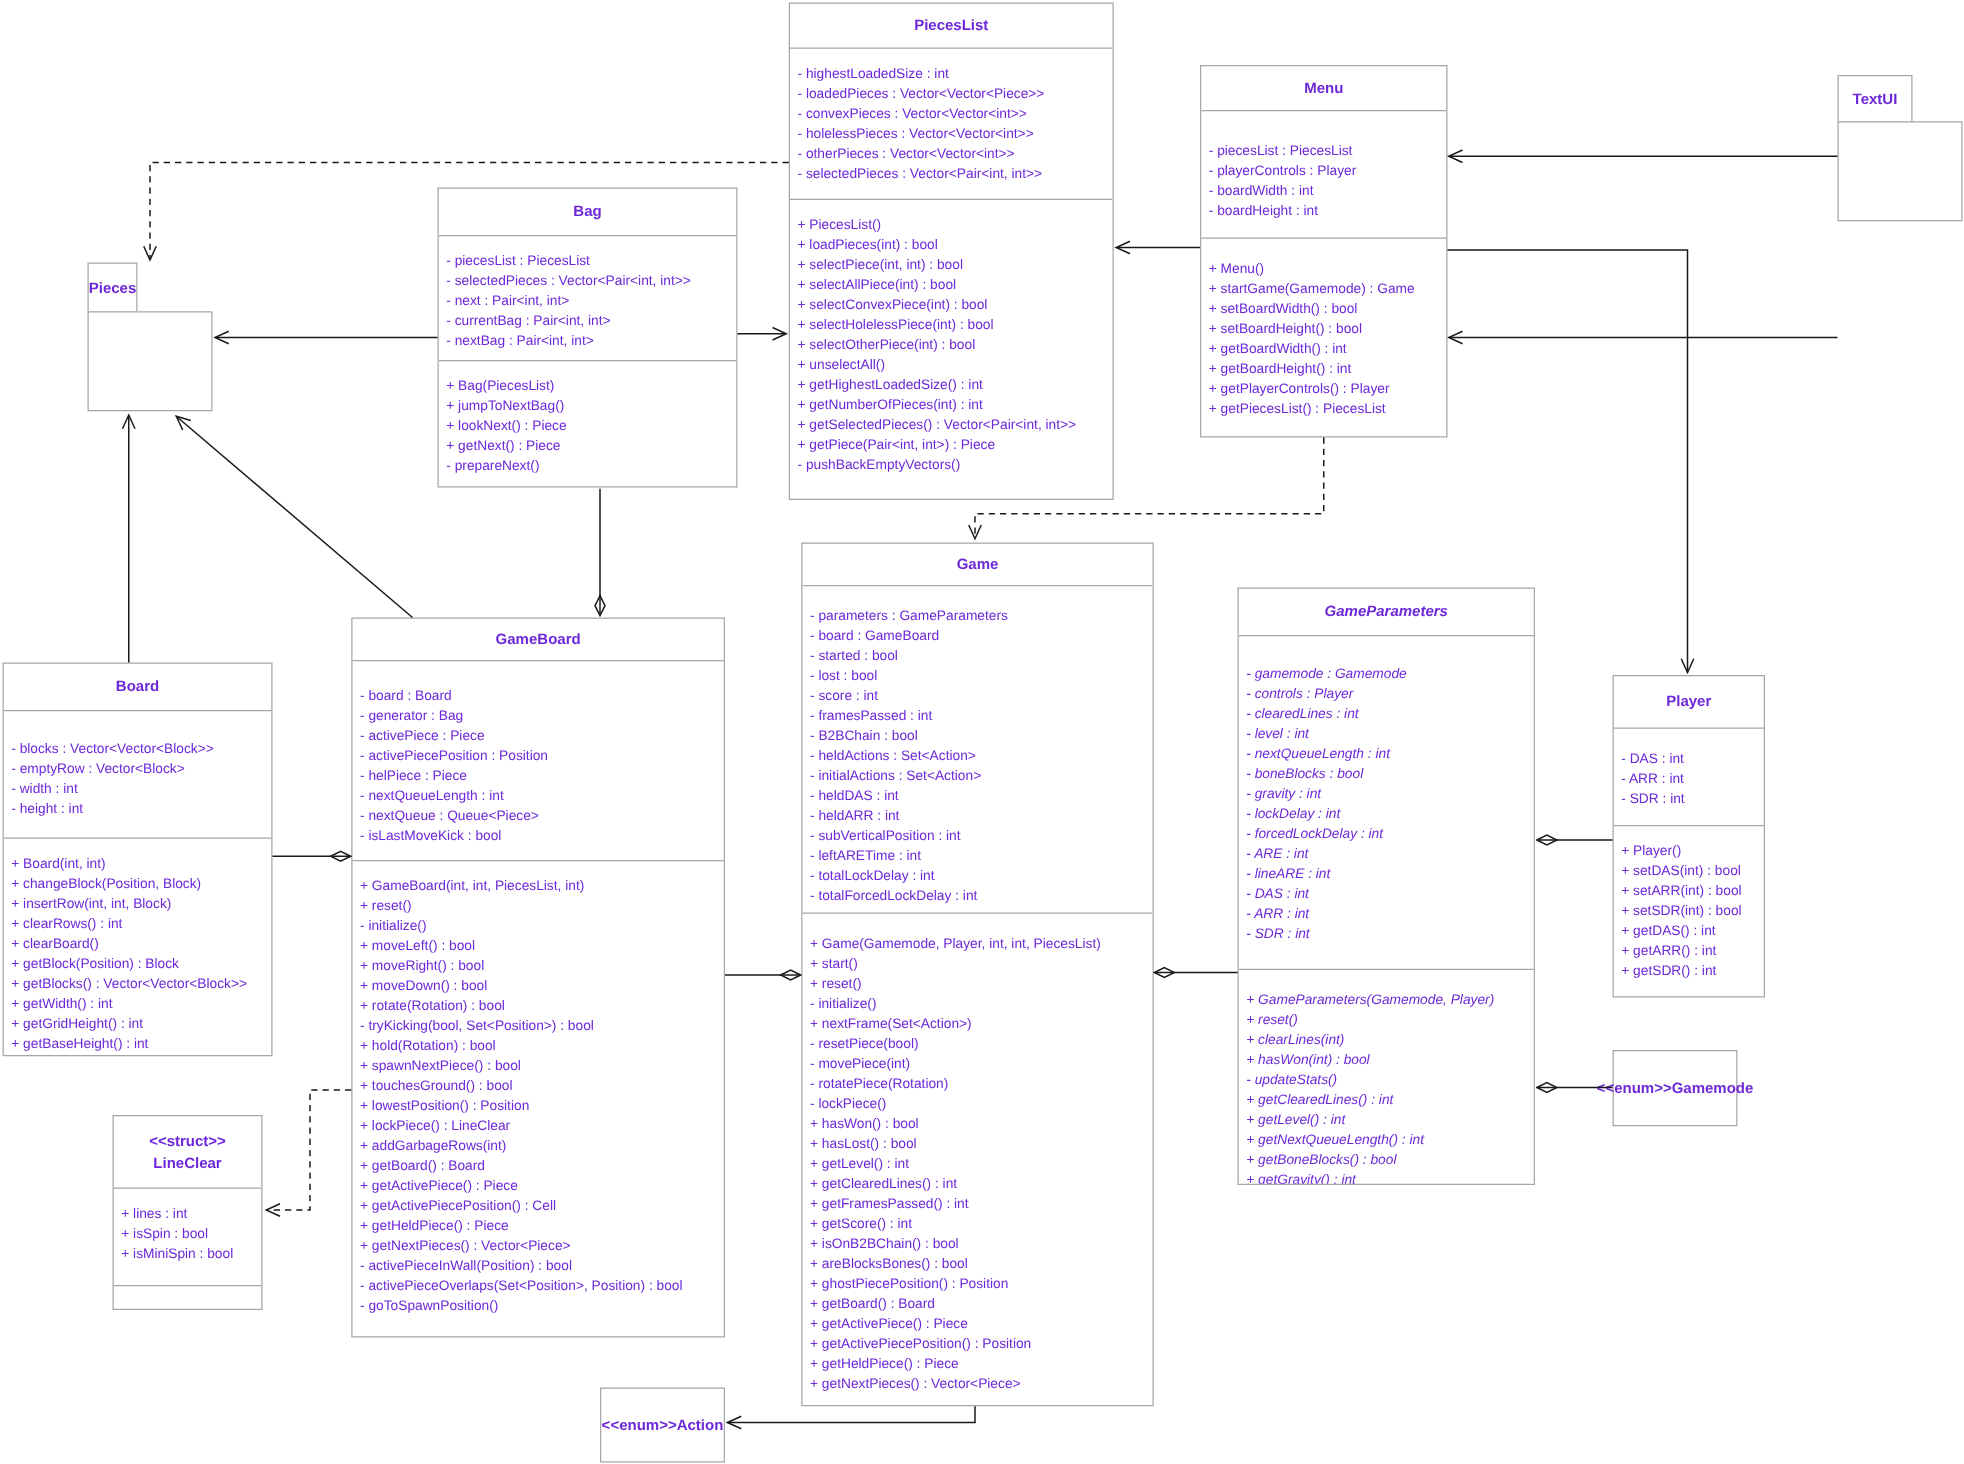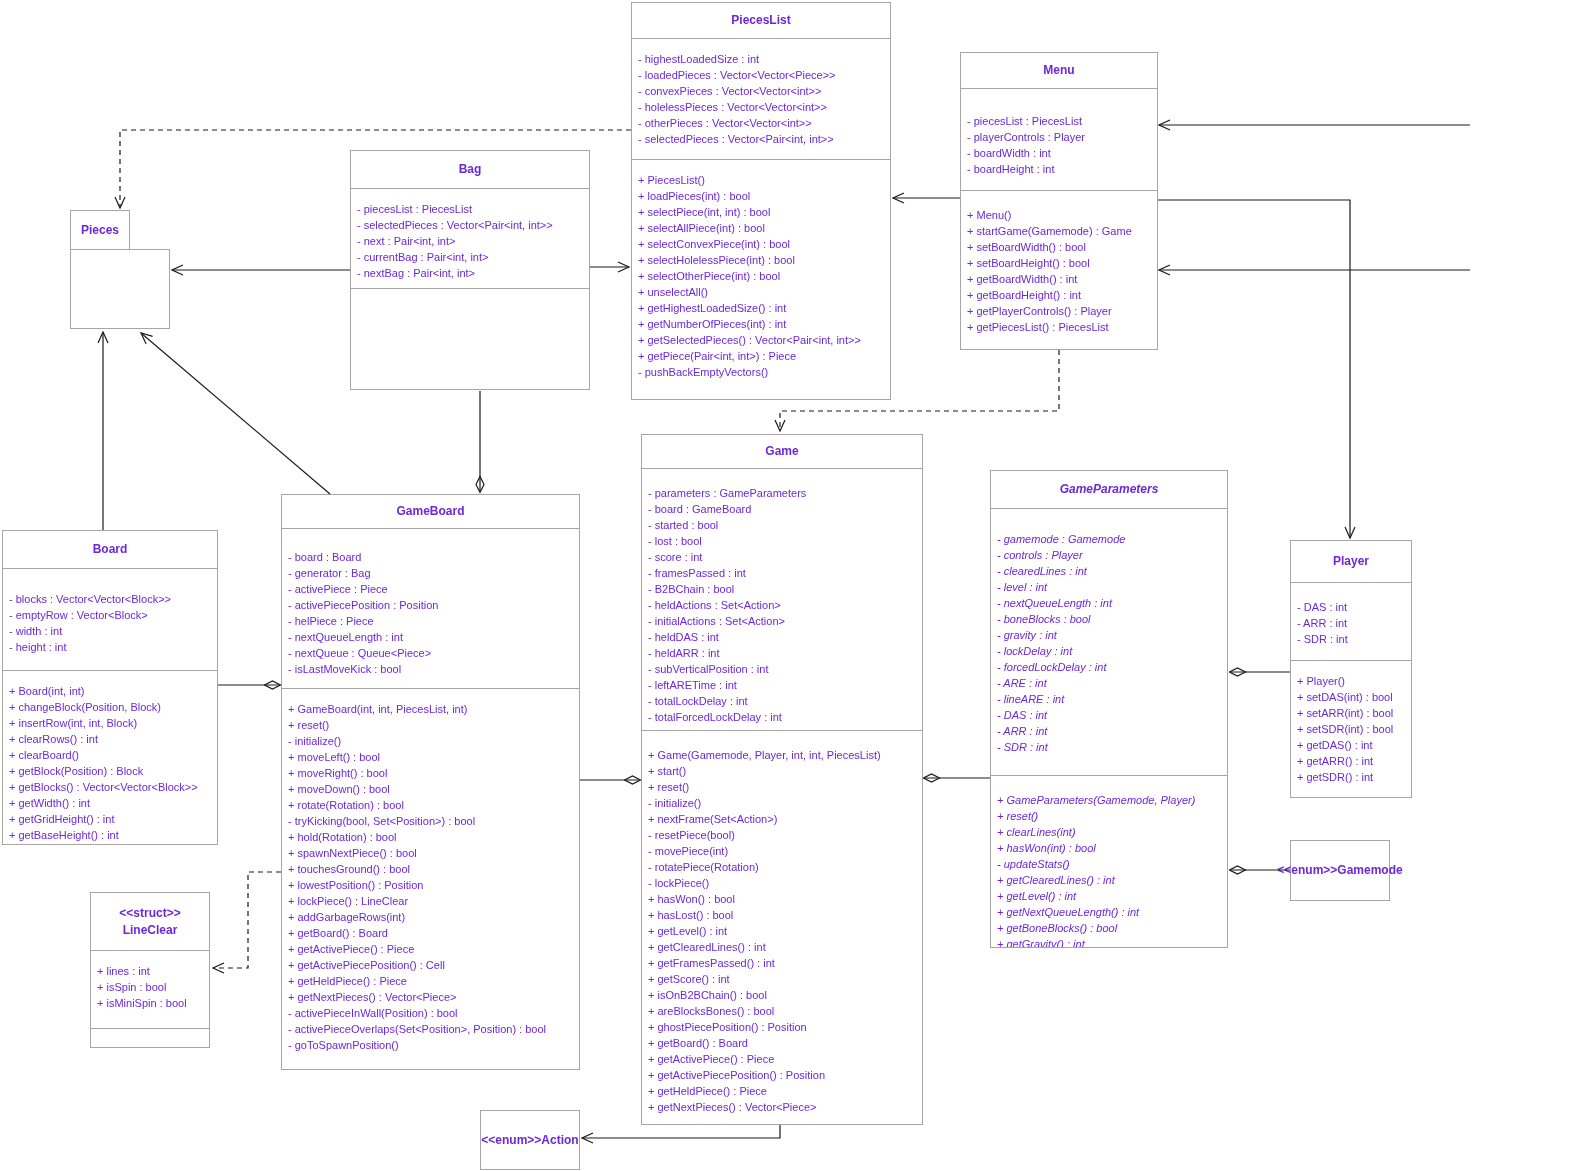--- a/index.html
+++ b/index.html
@@ -113,37 +113,50 @@
         <div class="uml-member">+ startGame(Gamemode) : Game</div>
         <div class="uml-member">+ setBoardWidth() : bool</div>
         <div class="uml-member">+ setBoardHeight() : bool</div>
         <div class="uml-member">+ getBoardWidth() : int</div>
         <div class="uml-member">+ getBoardHeight() : int</div>
         <div class="uml-member">+ getPlayerControls() : Player</div>
         <div class="uml-member">+ getPiecesList() : PiecesList</div>
       </div>
   </div>
 
+  <div class="pkg" style="left:1470px;top:60px;">
+    <div class="pkg-tab" style="width:60px;height:38px;">
+      <span>TextUI</span>
+    </div>
+    <div class="pkg-body" style="width:100px;height:80px;"></div>
+  </div>
 
 
   <div class="pkg" style="left:70px;top:210px;">
-    <div class="pkg-tab" style="width:60px;height:40px;">
+    <div class="pkg-tab" style="width:40px;height:40px;">
       <span>Pieces</span>
     </div>
     <div class="pkg-body" style="width:100px;height:80px;"></div>
   </div>
 
-  <div class="uml-class" style="left:350px;top:150px;width:240px;height:240px;">
+  <div class="uml-class" style="left:350px;top:150px;width:240px;height:240px;justify-content:flex-end;">
     <div class="uml-title" style="height:38px;">Bag</div>
     <div class="uml-attrs" style="height:100px;">
         <div class="uml-member">- piecesList : PiecesList</div>
         <div class="uml-member">- selectedPieces : Vector&lt;Pair&lt;int, int&gt;&gt;</div>
         <div class="uml-member">- next : Pair&lt;int, int&gt;</div>
         <div class="uml-member">- currentBag : Pair&lt;int, int&gt;</div>
         <div class="uml-member">- nextBag : Pair&lt;int, int&gt;</div>
+      </div>
+    <div class="uml-methods">
+        <div class="uml-member">+ Bag(PiecesList)</div>
+        <div class="uml-member">+ jumpToNextBag()</div>
+        <div class="uml-member">+ lookNext() : Piece</div>
+        <div class="uml-member">+ getNext() : Piece</div>
+        <div class="uml-member">- prepareNext()</div>
       </div>
   </div>
 
   <div class="uml-class" style="left:2px;top:530px;width:216px;height:315px;">
     <div class="uml-title" style="height:38px;">Board</div>
     <div class="uml-attrs" style="height:102px;padding-top:22px;">
         <div class="uml-member">- blocks : Vector&lt;Vector&lt;Block&gt;&gt;</div>
         <div class="uml-member">- emptyRow : Vector&lt;Block&gt;</div>
         <div class="uml-member">- width : int</div>
         <div class="uml-member">- height : int</div>

